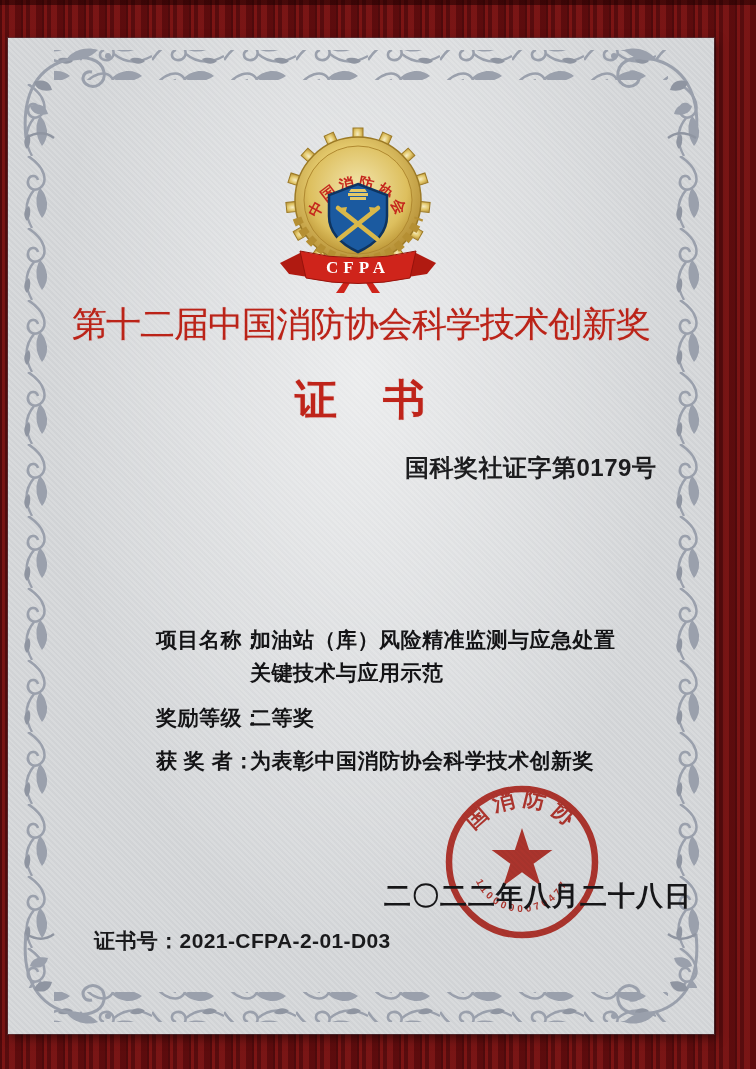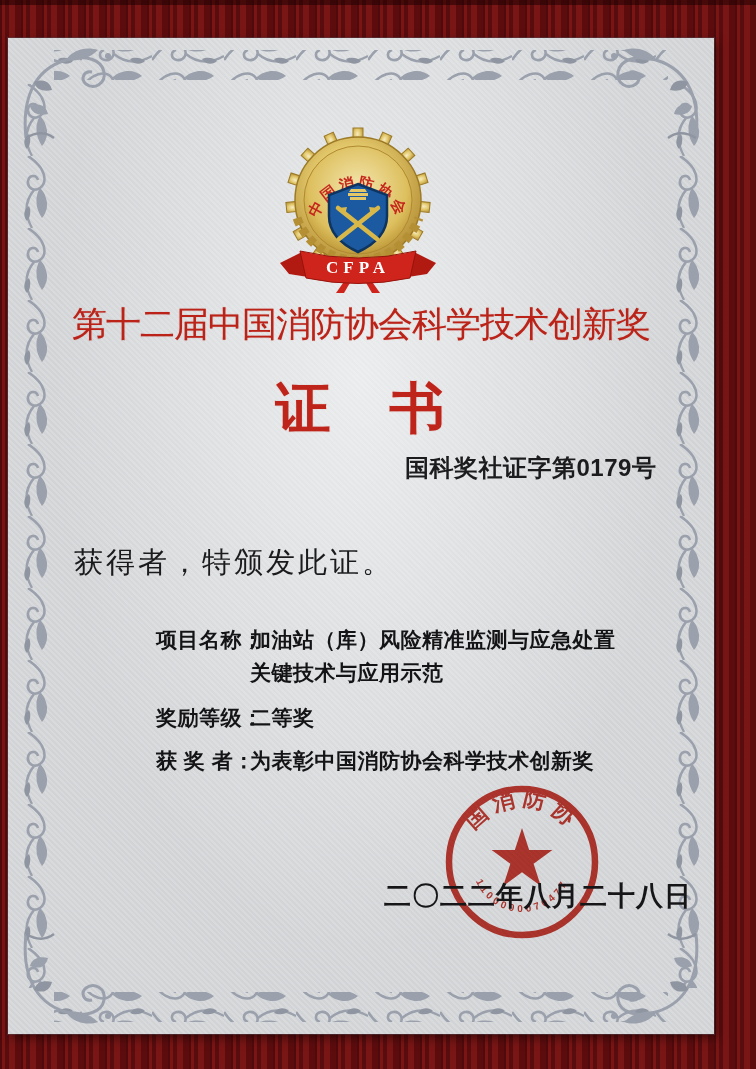--- a/index.html
+++ b/index.html
@@ -34,21 +34,21 @@
   .abs{position:absolute;}
   .title{
     left:0;right:0;top:263px;margin:0;text-align:center;
     font-family:"Liberation Serif",serif;font-weight:normal;
     font-size:35px;letter-spacing:-1px;color:#bb2318;
     text-shadow:0 0 1px rgba(187,35,24,.4);
   }
   .cert-heading{
     left:0;right:0;top:334px;margin:0;text-align:center;
     font-family:Liberation Serif, serif;font-weight:bold;
-    font-size:55px;color:#bf241a;letter-spacing:2px;
+    font-size:42px;color:#bf241a;letter-spacing:2px;
     text-shadow:0 0 1px rgba(191,36,26,.45);
   }
   .doc-no{
     left:397px;top:414px;font-weight:bold;font-size:24px;color:#1c1c1e;
     letter-spacing:.5px;
   }
   .body-line{
     font-family:"DejaVu Serif",serif;color:#1b1b1d;
     font-size:29px;letter-spacing:3px;font-weight:500;
   }
@@ -190,21 +190,20 @@
           <text x="94" y="147" text-anchor="middle" font-family="'Liberation Serif',serif" font-size="17" font-weight="bold" fill="#ffffff" letter-spacing="5">CFPA</text>
         </g>
       </svg>
     </div>
 
     <h1 class="abs title">第十二届中国消防协会科学技术创新奖</h1>
     <h2 class="abs cert-heading">证　书</h2>
 
     <div class="abs doc-no">国科奖社证字第0179号</div>
 
-    <div class="abs body-line body-2">获得者，特颁发此证。</div>
 
     <div class="abs field f1">
       <span class="flabel">项目名称：</span><span>加油站（库）风险精准监测与应急处置</span>
     </div>
     <div class="abs field f2">关键技术与应用示范</div>
     <div class="abs field f3">
       <span class="flabel">奖励等级：</span><span>二等奖</span>
     </div>
     <div class="abs field f4">
       <span class="flabel">获 奖 者：</span><span>为表彰中国消防协会科学技术创新奖</span>
@@ -220,15 +219,18 @@
       <text font-size="22" font-weight="bold" fill="#c5271d" letter-spacing="6">
         <textPath href="#sealTop" startOffset="50%" text-anchor="middle">中国消防协会</textPath>
       </text>
       <text font-family="'Liberation Sans',sans-serif" font-size="10" font-weight="bold" fill="#c5271d" letter-spacing="3.5">
         <textPath href="#sealBot" startOffset="50%" text-anchor="middle">1100000070477</textPath>
       </text>
     </svg>
 
     <div class="abs date-line">二〇二二年八月二十八日</div>
 
+    <div class="abs footer-no">
+      <span>证书号：</span><span>2021-CFPA-2-01-D03</span>
+    </div>
 
   </div>
 </div>
 
 </body></html>

